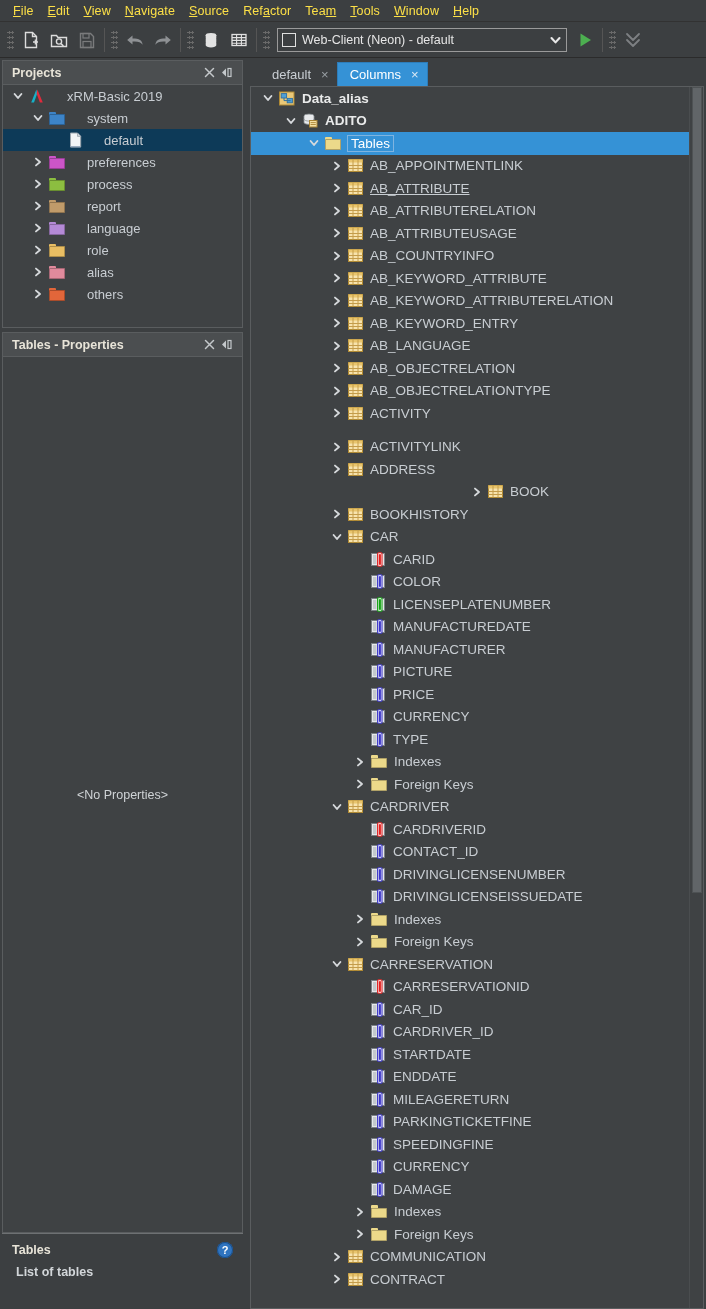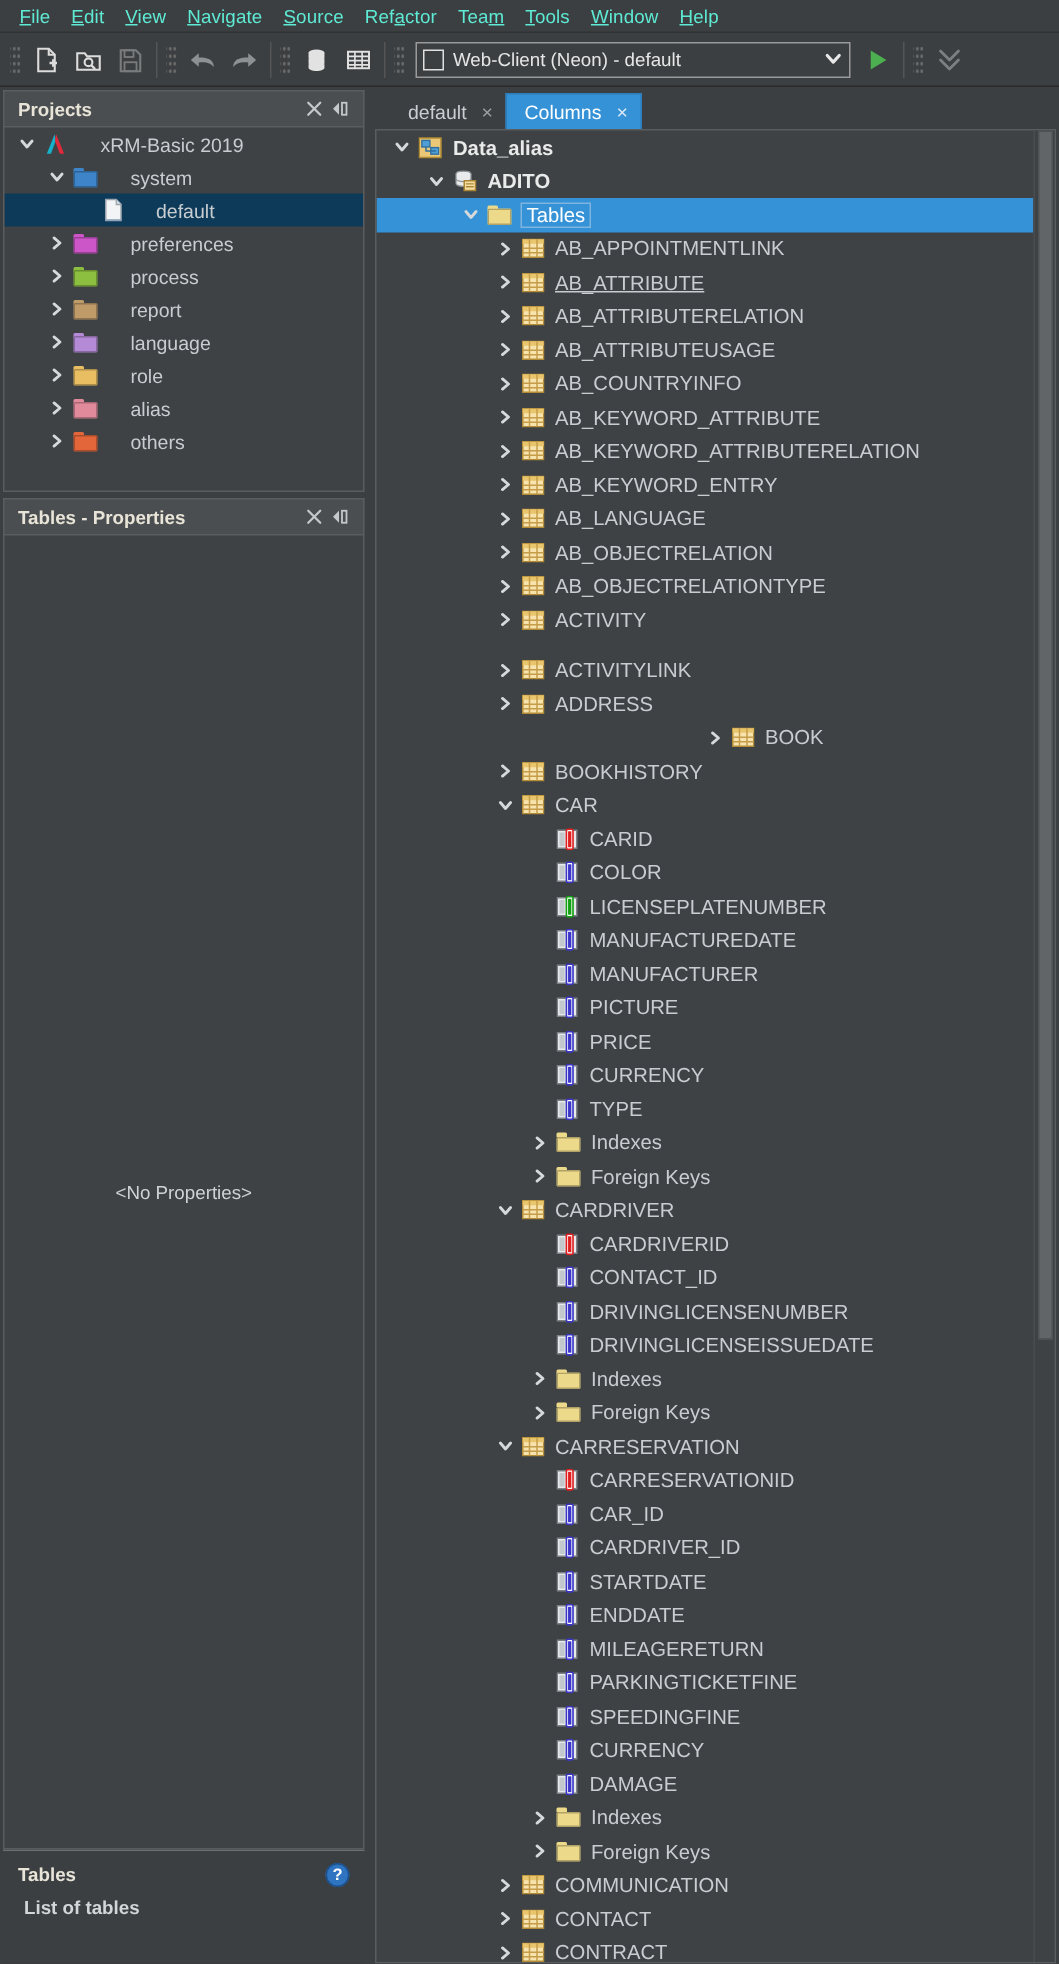--- a/index.html
+++ b/index.html
@@ -14,21 +14,21 @@
 
   
   #menubar {
     height: 22px; min-height: 22px;
     background: #3c3f41;
     display: flex; align-items: center;
     padding-left: 6px;
     border-bottom: 1px solid #323232;
   }
   .menu-item {
-    font-size: 12.5px; color: #5eead4;
+    font-size: 12.5px; color: #fde047;
     padding: 2px 7px; cursor: default; white-space: nowrap;
     letter-spacing: .1px;
   }
   .menu-item u { text-decoration: underline; }
 
   
   #toolbar {
     height: 36px; min-height: 36px;
     background: #3c3f41;
     display: flex; align-items: center;
@@ -1077,33 +1077,20 @@
             <span class="arrow">
               <svg width="10" height="10" viewBox="0 0 10 10">
                 <path d="M3 1.6 L7 5 L3 8.4" fill="none" stroke="#d6d9dc" stroke-width="1.9" stroke-linecap="round" stroke-linejoin="round"></path>
               </svg>
             </span>
             <span class="tblico" style="margin-left: 4px;"><svg width="15" height="13" viewBox="0 0 15 13">
                 <rect x="0.5" y="0.5" width="14" height="12" fill="#f7e3ad" stroke="#b08a34" stroke-width="1"></rect>
                 <rect x="0.5" y="0.5" width="14" height="3" fill="#e9c56d"></rect>
                 <path d="M5 0.5v12M10 0.5v12M0.5 6.5h14M0.5 9.5h14" stroke="#c49c4a" stroke-width="1"></path>
               </svg></span>
-            <span class="rlabel">CONTACT</span>
-          </div>
-          <div class="rrow" style="padding-left: 79px;">
-            <span class="arrow">
-              <svg width="10" height="10" viewBox="0 0 10 10">
-                <path d="M3 1.6 L7 5 L3 8.4" fill="none" stroke="#d6d9dc" stroke-width="1.9" stroke-linecap="round" stroke-linejoin="round"></path>
-              </svg>
-            </span>
-            <span class="tblico" style="margin-left: 4px;"><svg width="15" height="13" viewBox="0 0 15 13">
-                <rect x="0.5" y="0.5" width="14" height="12" fill="#f7e3ad" stroke="#b08a34" stroke-width="1"></rect>
-                <rect x="0.5" y="0.5" width="14" height="3" fill="#e9c56d"></rect>
-                <path d="M5 0.5v12M10 0.5v12M0.5 6.5h14M0.5 9.5h14" stroke="#c49c4a" stroke-width="1"></path>
-              </svg></span>
             <span class="rlabel">CONTRACT</span>
           </div>
         </div>
       <div id="vscroll">
         <div id="vthumb" style="top: 0px; height: 806px;"></div>
       </div>
     </div>
   </div>
 </div>
 

